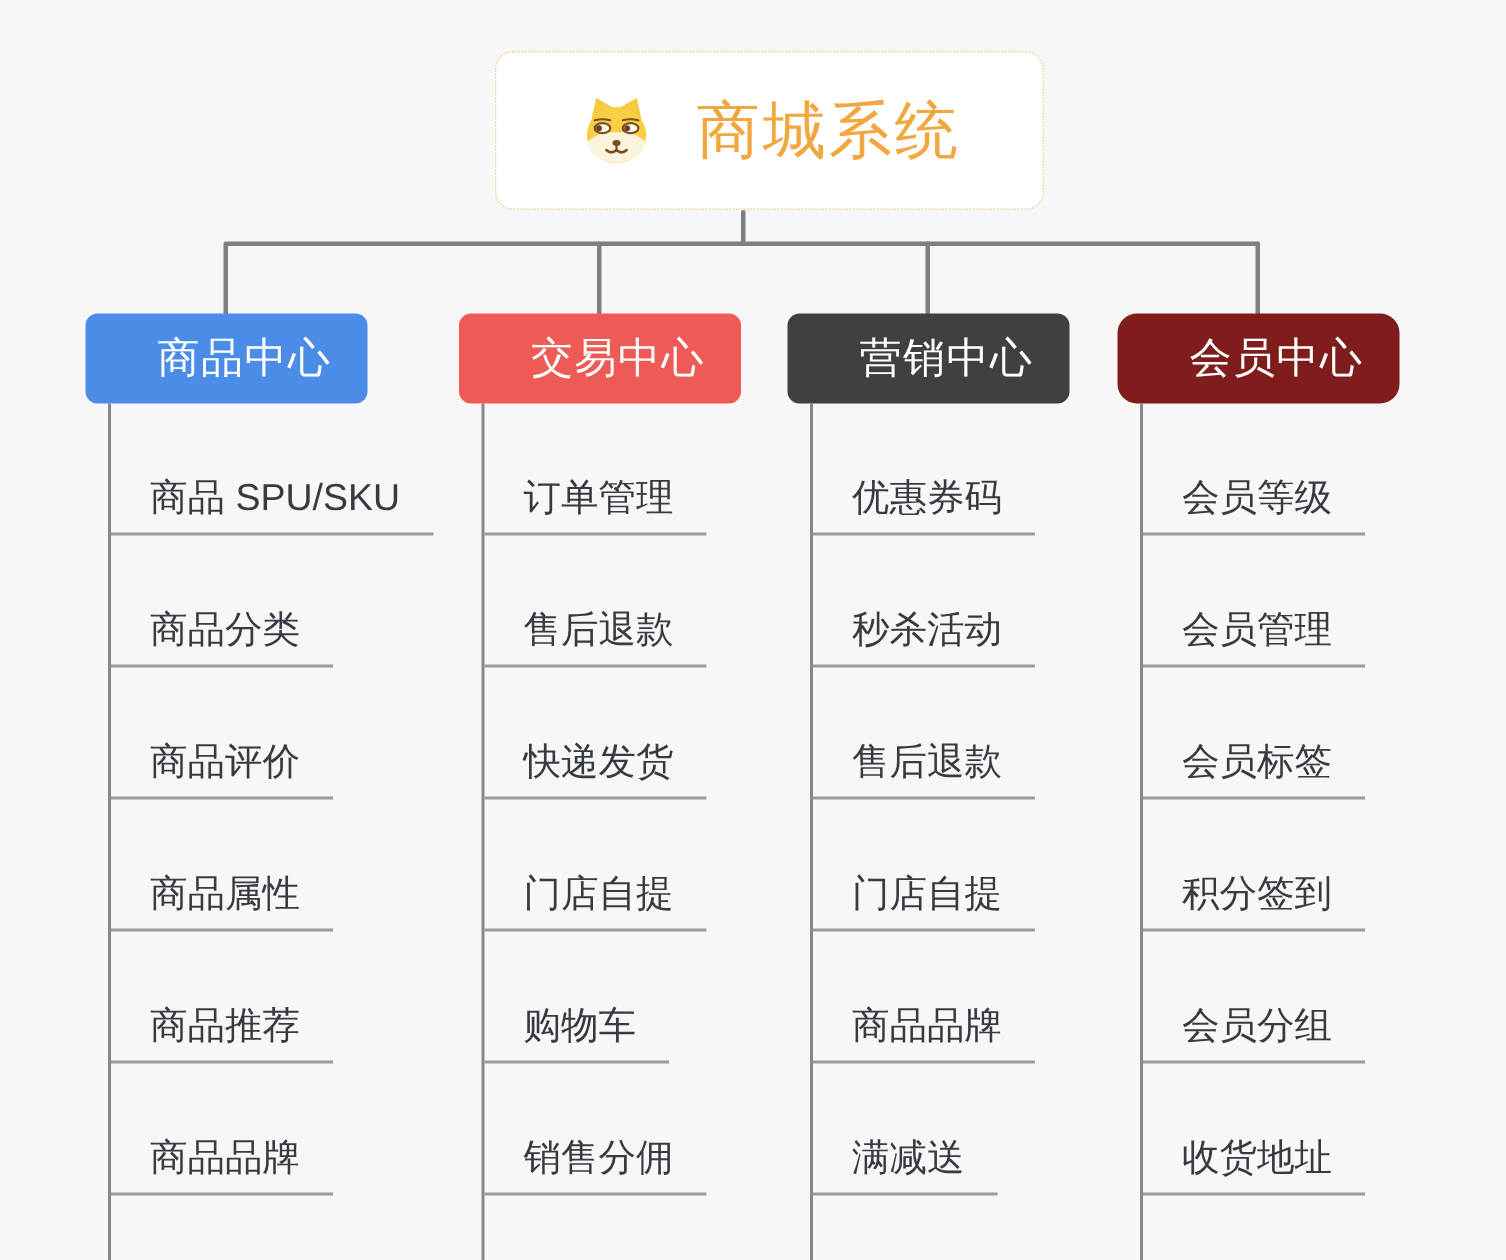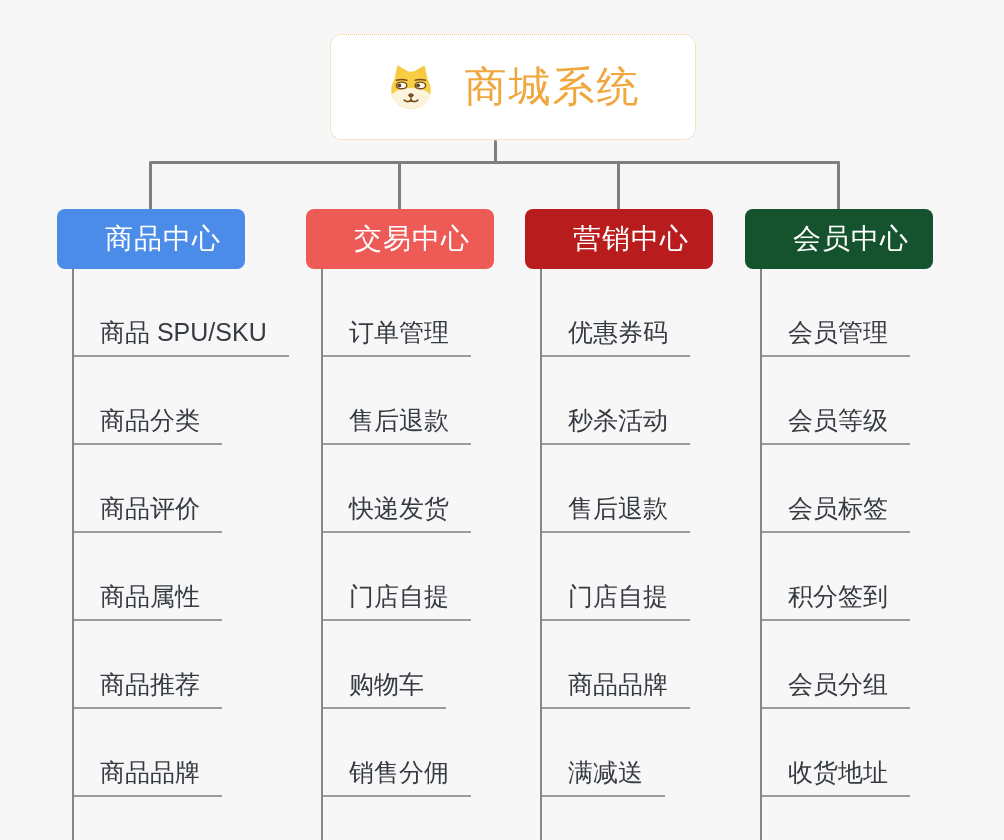--- a/index.html
+++ b/index.html
@@ -151,21 +151,21 @@
       <div class="leaf">
           <span class="leaf-text">购物车</span>
         </div>
       <div class="leaf">
           <span class="leaf-text">销售分佣</span>
         </div>
     </div>
   </div>
 
   <div class="branch" style="left:525px; top:209px;">
-    <div class="branch-node" style="background-color: #b91c1c;">营销中心</div>
+    <div class="branch-node" style="background-color: #404040;">营销中心</div>
     <div class="leaf-list">
       <div class="leaf">
           <span class="leaf-text">优惠券码</span>
         </div>
       <div class="leaf">
           <span class="leaf-text">秒杀活动</span>
         </div>
       <div class="leaf">
           <span class="leaf-text">售后退款</span>
         </div>
@@ -175,29 +175,29 @@
       <div class="leaf">
           <span class="leaf-text">商品品牌</span>
         </div>
       <div class="leaf">
           <span class="leaf-text">满减送</span>
         </div>
     </div>
   </div>
 
   <div class="branch" style="left:745px; top:209px;">
-    <div class="branch-node" style="background-color: #14532d;">会员中心</div>
-    <div class="leaf-list">
+    <div class="branch-node" style="background-color: #7f1d1d; border-radius: 13px;">会员中心</div>
+    <div class="leaf-list">
+      <div class="leaf">
+          <span class="leaf-text">会员等级</span>
+        </div>
       <div class="leaf">
           <span class="leaf-text">会员管理</span>
         </div>
       <div class="leaf">
-          <span class="leaf-text">会员等级</span>
-        </div>
-      <div class="leaf">
           <span class="leaf-text">会员标签</span>
         </div>
       <div class="leaf">
           <span class="leaf-text">积分签到</span>
         </div>
       <div class="leaf">
           <span class="leaf-text">会员分组</span>
         </div>
       <div class="leaf">
           <span class="leaf-text">收货地址</span>

